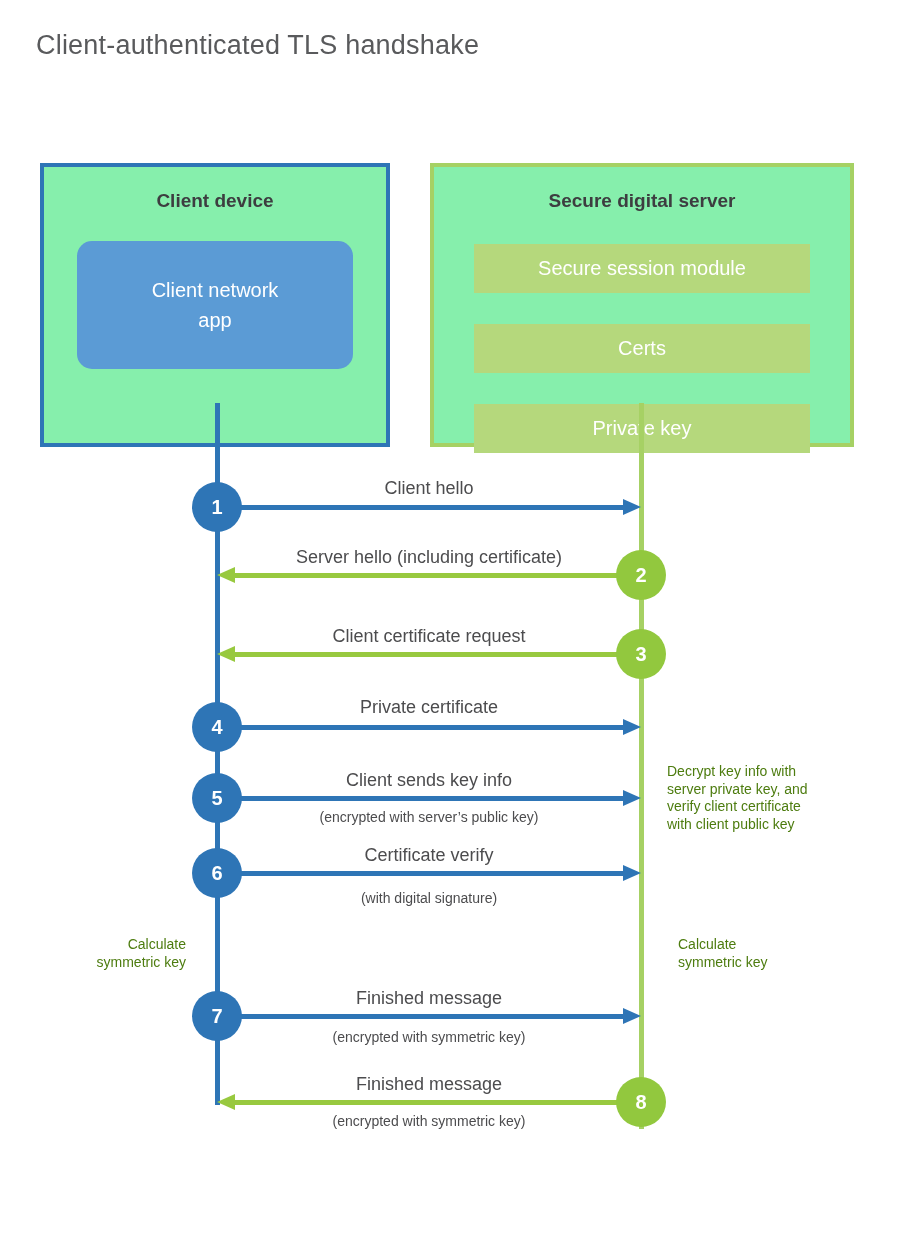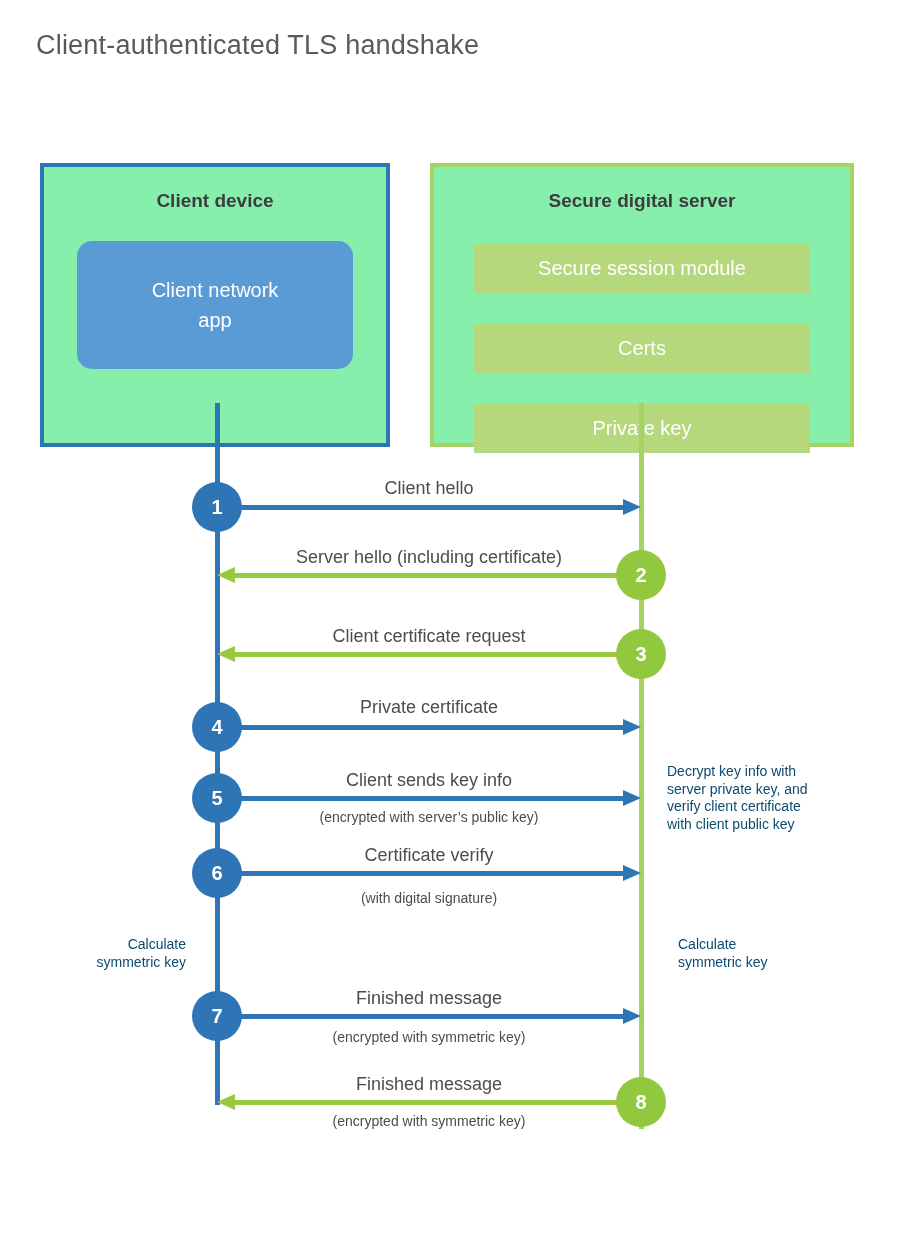--- a/index.html
+++ b/index.html
@@ -112,21 +112,21 @@
     position: absolute;
     left: 217px; width: 424px;
     text-align: center;
     font-size: 14px;
     color: #4c4c4e;
     line-height: 18px;
   }
   .side-note {
     position: absolute;
     font-size: 14px;
-    color: #0c4a6e;
+    color: #4d7c0f;
     line-height: 17.5px;
     white-space: pre-line;
   }
   .note-server { left: 667px; top: 763px; width: 180px; text-align: left; }
   .calc-left   { left: 66px;  top: 936px; width: 120px; text-align: right; }
   .calc-right  { left: 678px; top: 936px; width: 120px; text-align: left; }
 </style>
 </head>
 <body>
 

